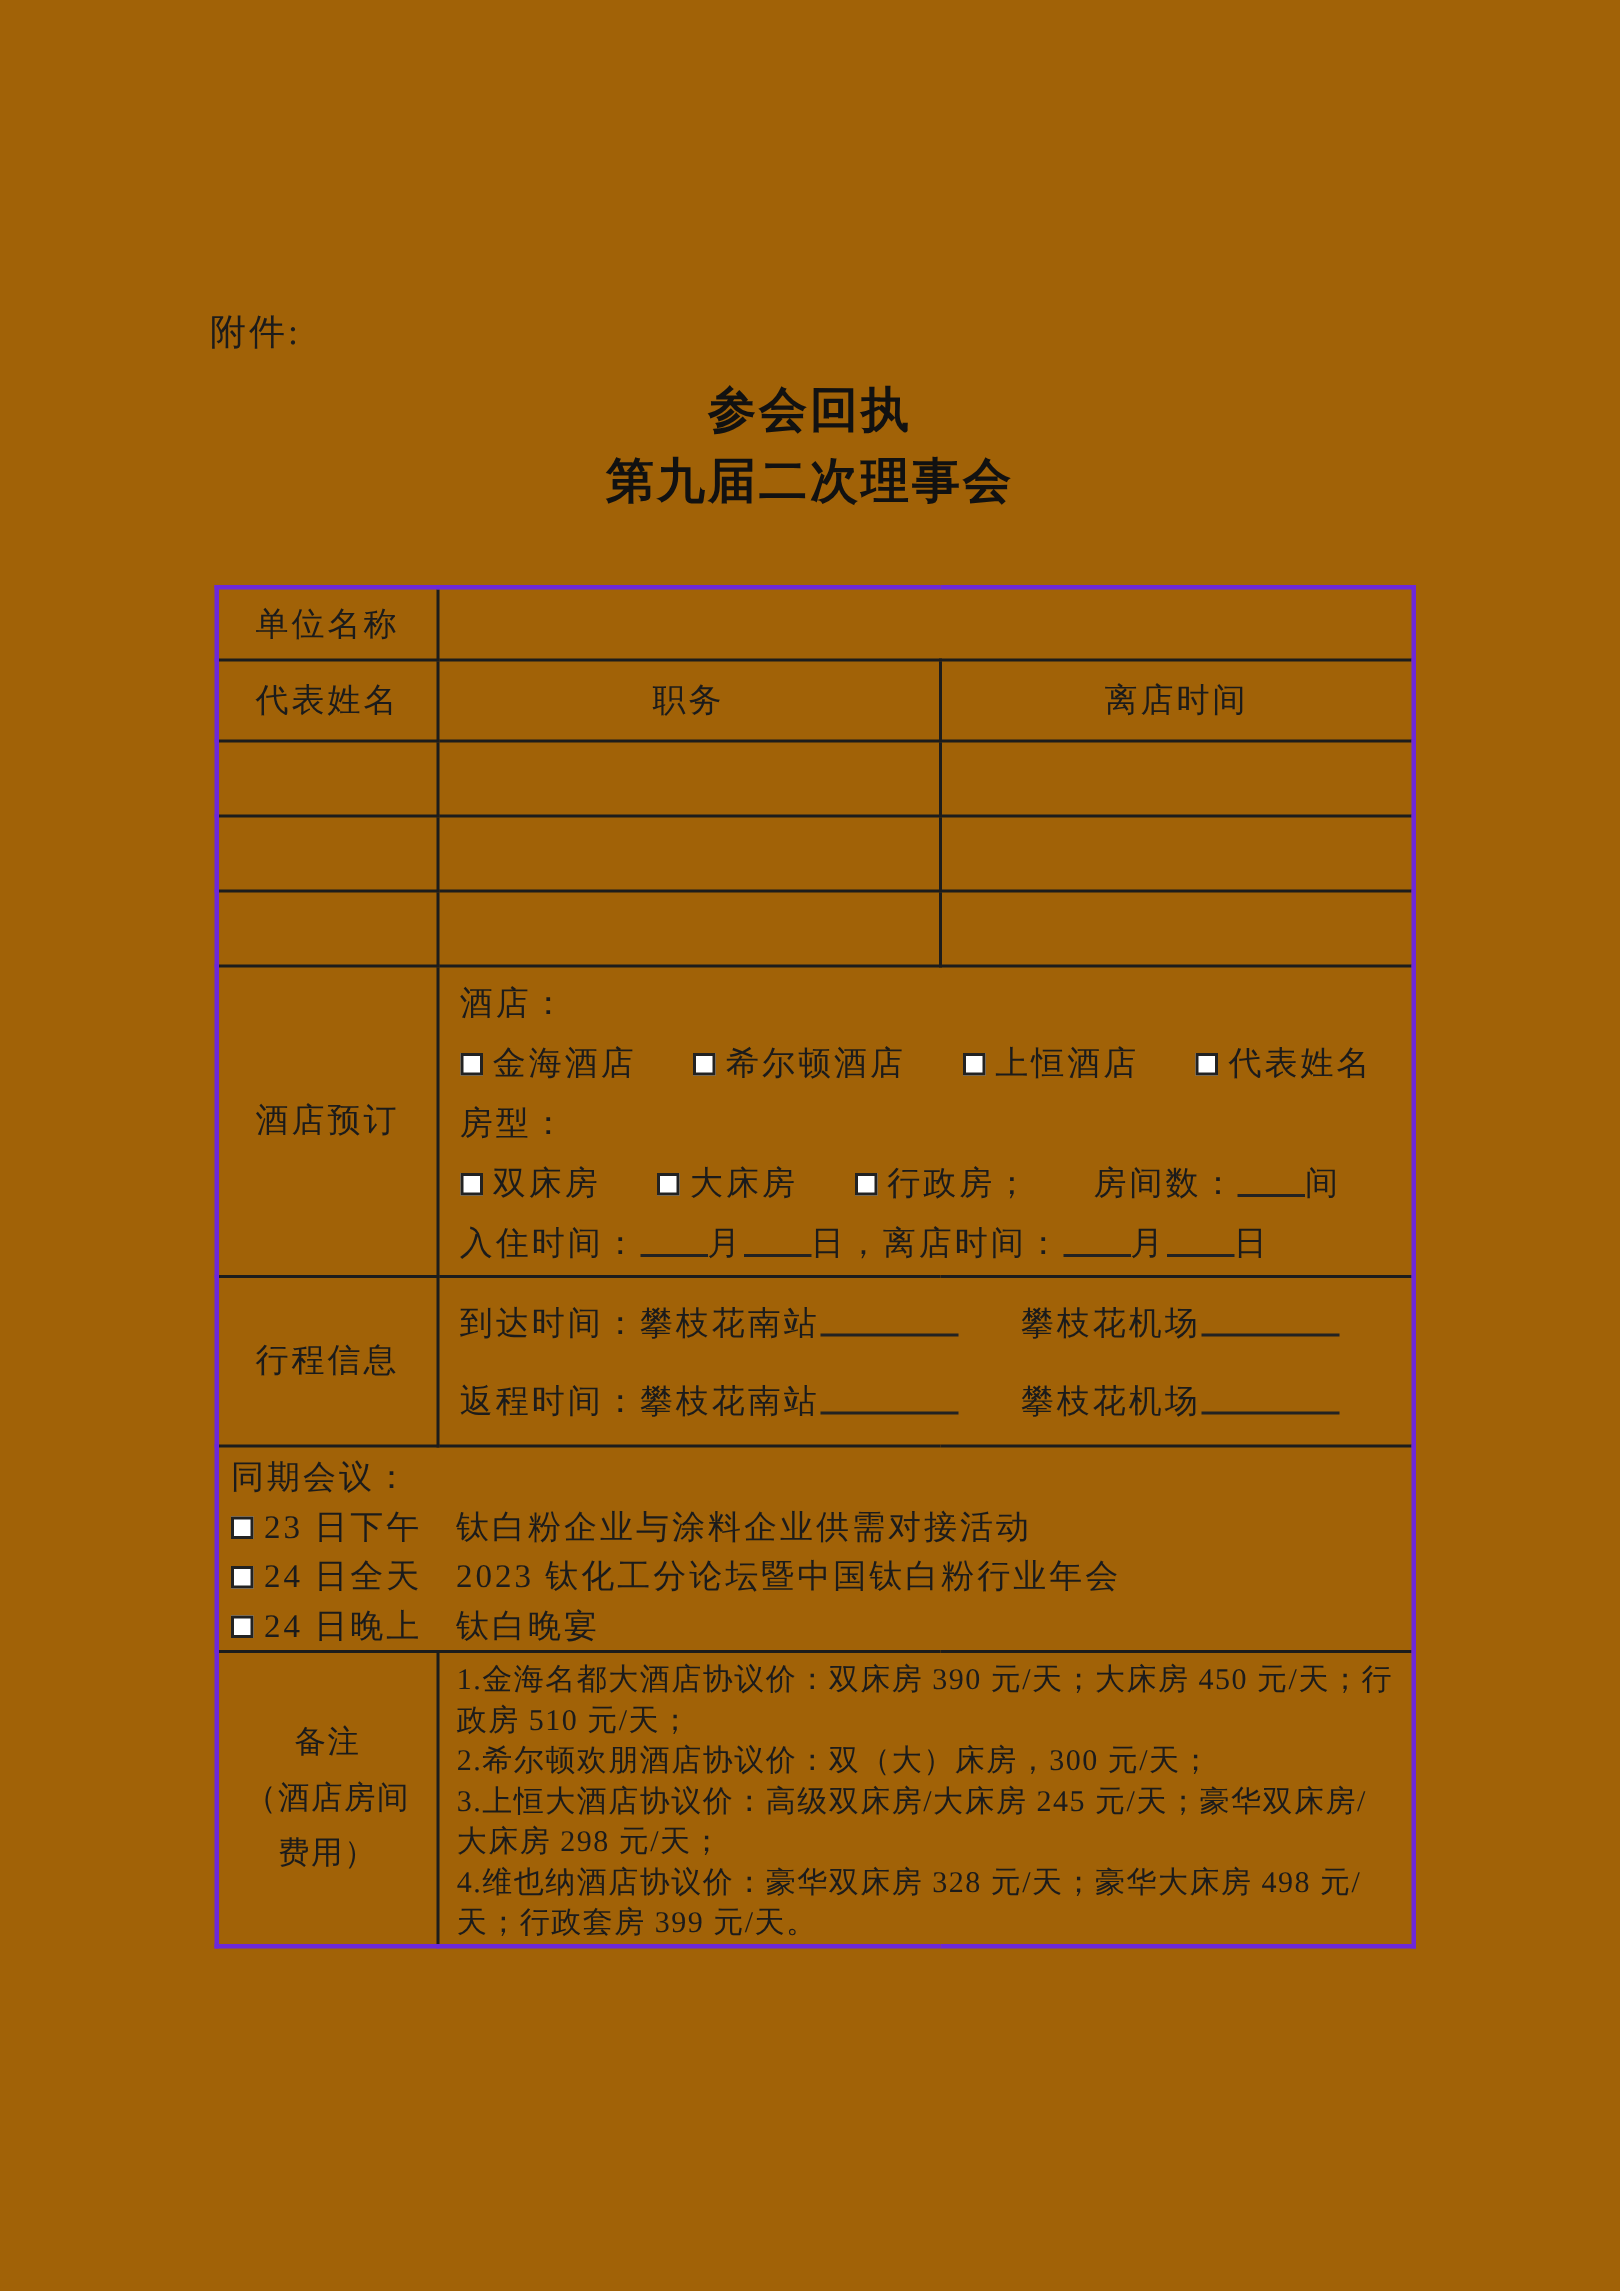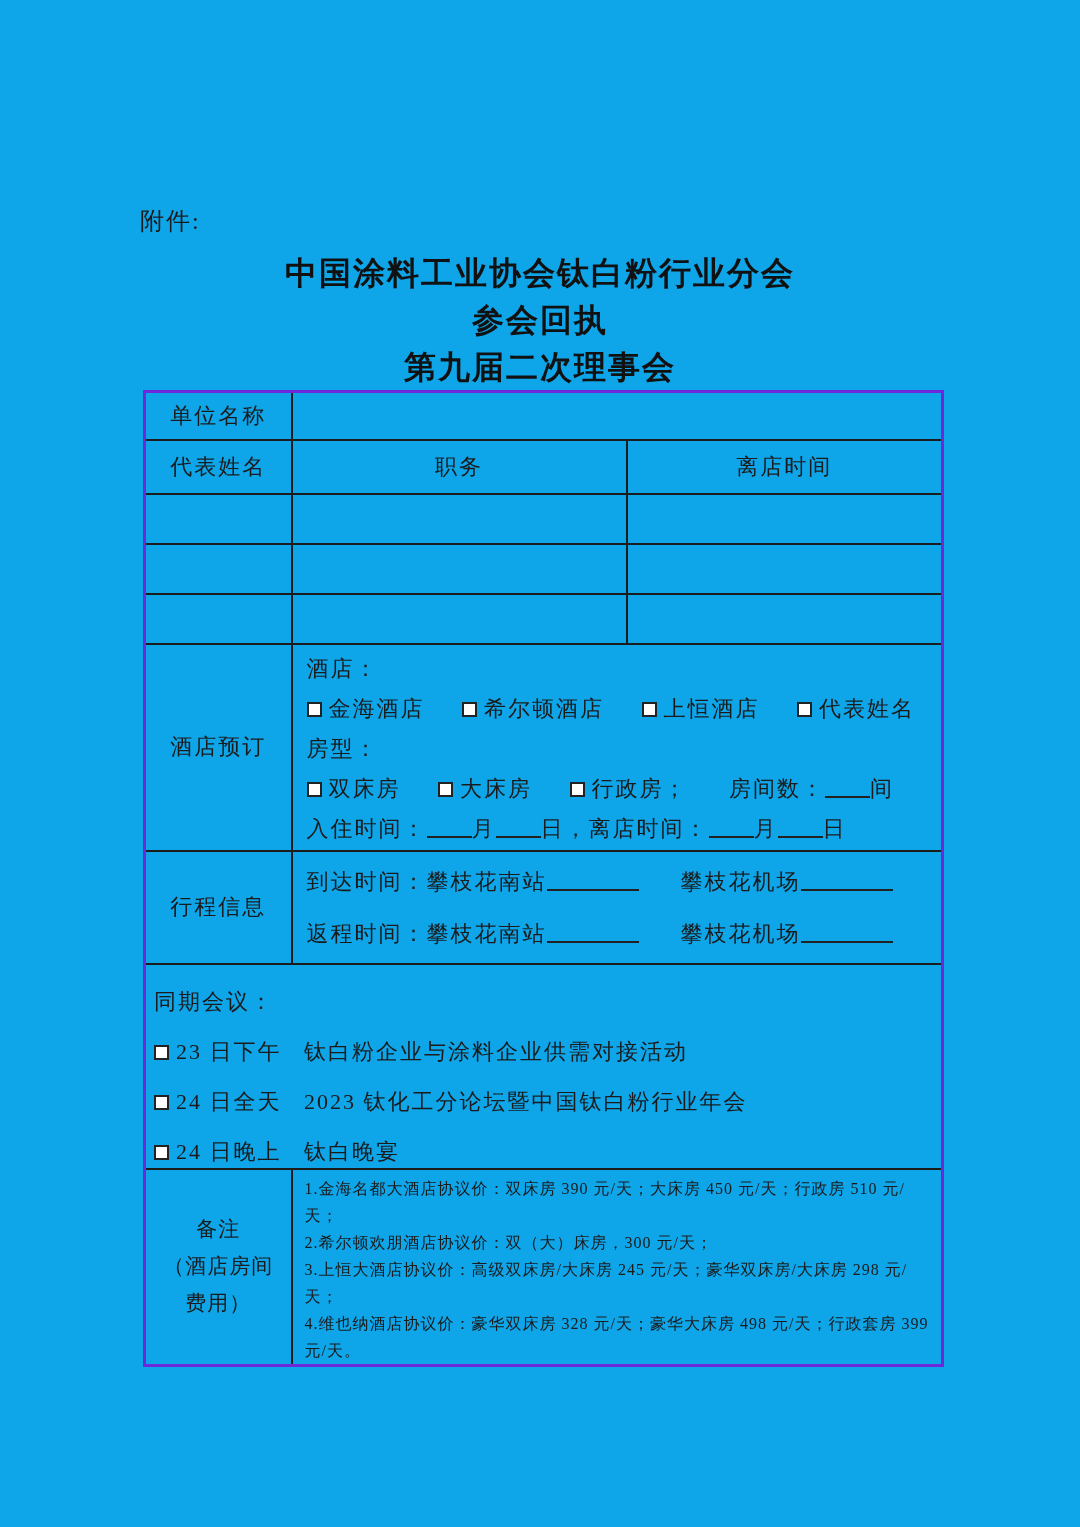--- a/index.html
+++ b/index.html
@@ -1,17 +1,17 @@
 <!DOCTYPE html>
 <html><head>
 <meta charset="utf-8">
 <style>
   html,body{margin:0;padding:0;background:#e8e8e8;}
   .page{
-    position:relative;width:1080px;height:1527px;background:#0ea5e9;
+    position:relative;width:1080px;height:1527px;background:#a16207;
     font-family:"Liberation Serif", serif;color:#1b1b1b;overflow:hidden;
     margin:0 auto;
   }
   .attachment{position:absolute;left:140px;top:205px;font-size:24px;letter-spacing:2px;}
   .title-block{
     position:absolute;top:250px;left:0;width:1080px;text-align:center;
     font-family:"Liberation Sans", sans-serif;font-weight:700;
     font-size:32px;line-height:47px;letter-spacing:2px;color:#111;
   }
   .form-table{
@@ -20,45 +20,44 @@
     border:3px solid #6d28d9;
   }
   .form-table td{border:2px solid #1c1c1c;font-size:22px;letter-spacing:2px;overflow:hidden;}
   .label-cell{text-align:center;vertical-align:middle;}
   .content-cell{vertical-align:top;padding:4px 8px 0 14px;}
   .r1{height:48px;}.r2{height:54px;}.re{height:50px;}
   .r-hotel{height:207px;}.r-itin{height:113px;}.r-conc{height:135px;}.r-rem{height:192px;}
   .line{line-height:40px;white-space:nowrap;}
   .itin-line{line-height:52px;white-space:nowrap;}
   .conc-cell{vertical-align:top;padding:3px 8px 0 8px;}
-  .conc-line{line-height:33px;white-space:nowrap;margin-top:17px;}
+  .conc-line{line-height:33px;white-space:nowrap;}
   .conc-time{display:inline-block;min-width:128px;}
   .cb{
     display:inline-block;width:15px;height:15px;border:2px solid #222;
     margin-right:7px;vertical-align:-1px;background:#fff;box-sizing:border-box;
   }
   .cb-item{margin-right:30px;}
   .blank{display:inline-block;border-bottom:2px solid #222;height:16px;vertical-align:-2px;}
   .w45{width:45px;}
   .w90{width:92px;}
   .gap-l{margin-left:34px;}
   .gap-r{margin-right:42px;}
   .rem-label{line-height:37px;font-size:21px;letter-spacing:1px;}
   .rem-cell{vertical-align:top;padding:5px 10px 0 12px;}
-  .rem-item{font-size:16px;line-height:27px;letter-spacing:1px;font-family:Liberation Serif, serif;}
+  .rem-item{font-size:20px;line-height:27px;letter-spacing:1px;font-family:Liberation Serif, serif;}
 </style>
 </head>
 <body>
 
 <div class="page">
 
   <div class="attachment">附件:</div>
 
   <div class="title-block">
-    <div>中国涂料工业协会钛白粉行业分会</div>
     <div>参会回执</div>
     <div>第九届二次理事会</div>
   </div>
 
   <table class="form-table">
     <colgroup>
         <col style="width:147px">
         <col style="width:335px">
         <col style="width:316px">
       </colgroup>

